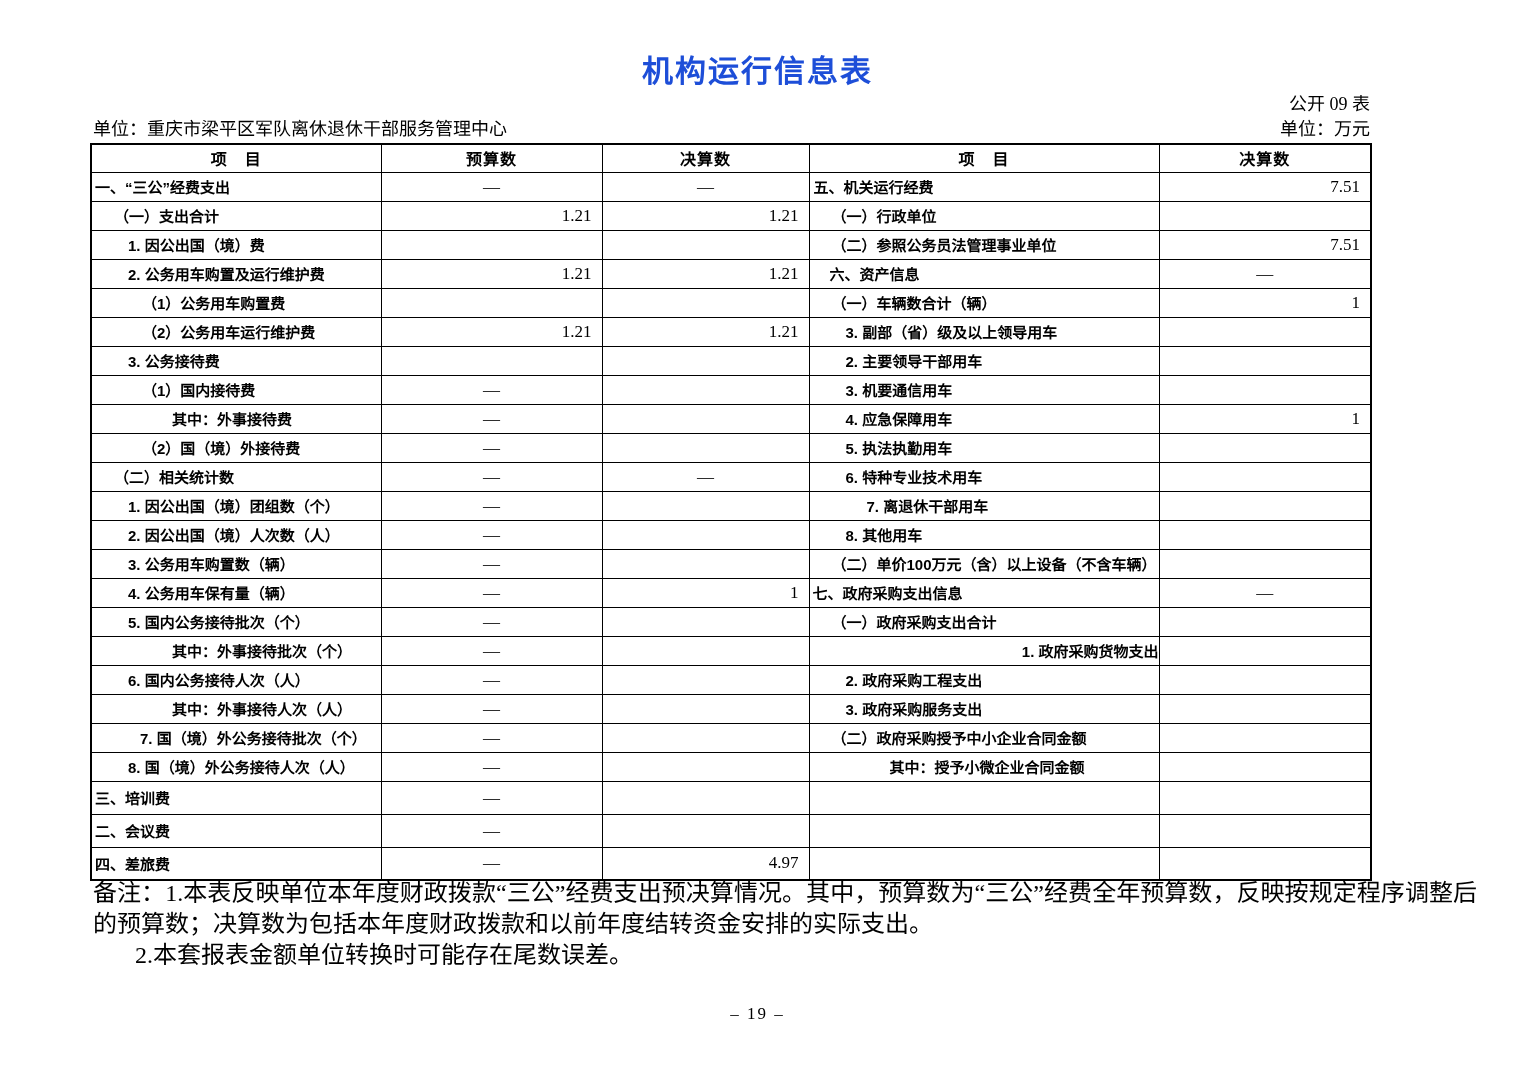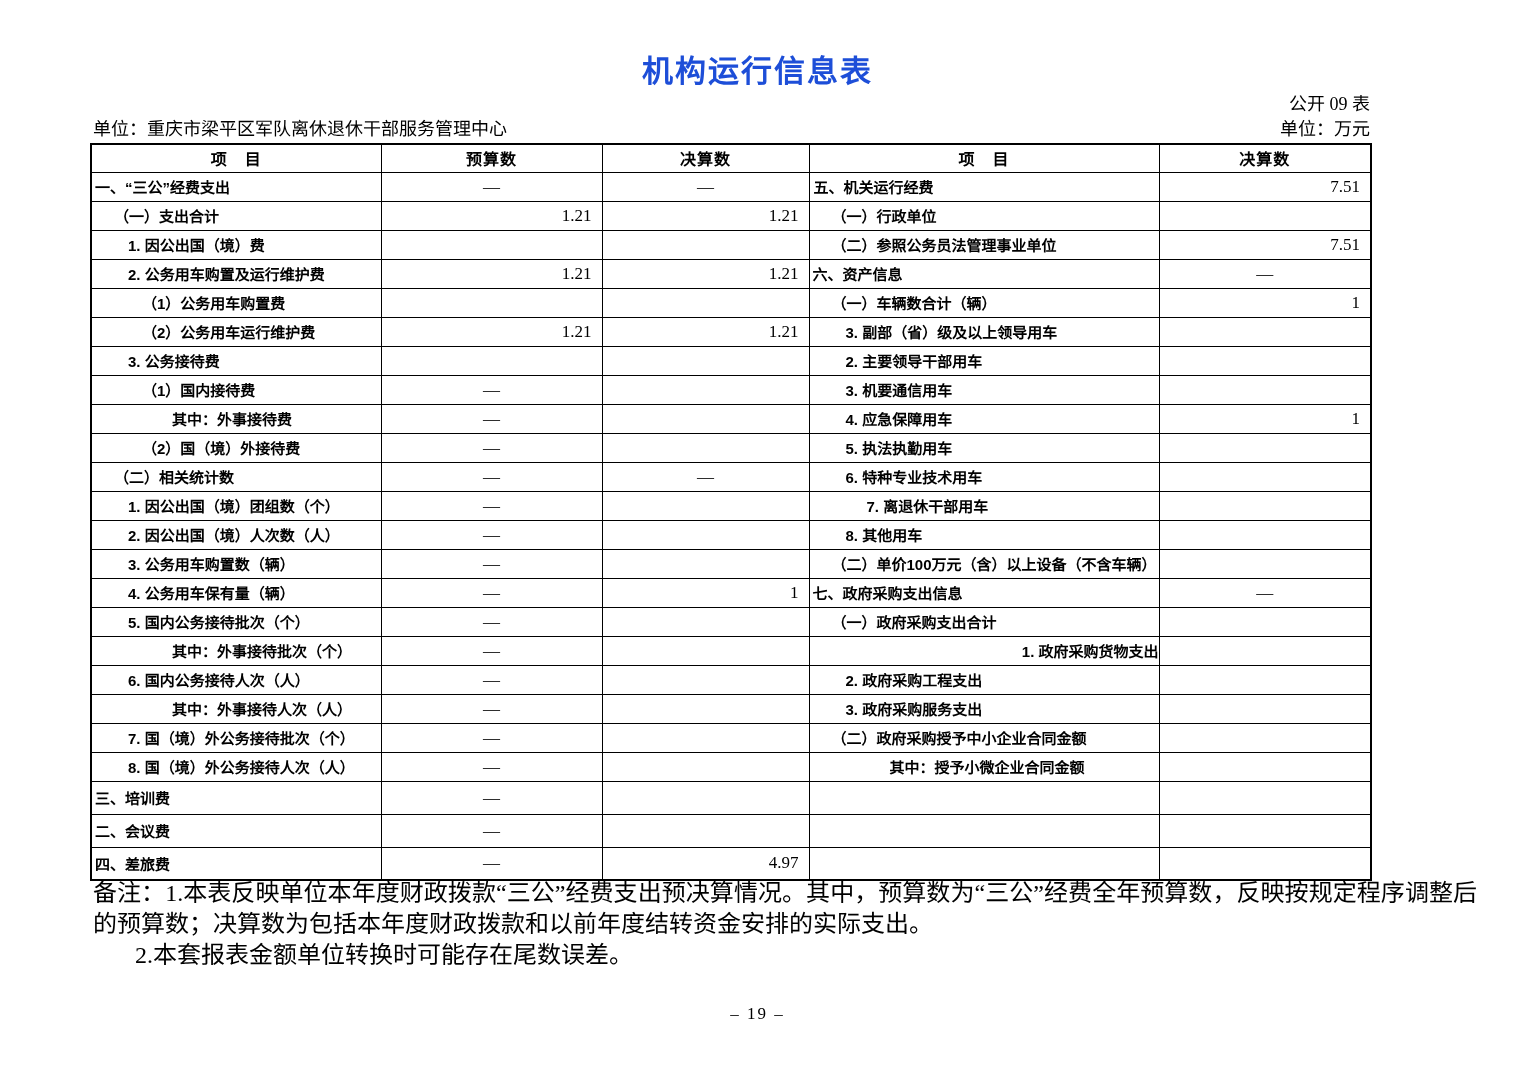--- a/index.html
+++ b/index.html
@@ -126,21 +126,21 @@
           <td class="item" style="padding-left: 36px;">1. 因公出国（境）费</td>
           <td class="num al-r"></td>
           <td class="num al-r"></td>
           <td class="item" style="padding-left: 22px;">（二）参照公务员法管理事业单位</td>
           <td class="num al-r">7.51</td>
         </tr>
         <tr>
           <td class="item" style="padding-left: 36px;">2. 公务用车购置及运行维护费</td>
           <td class="num al-r">1.21</td>
           <td class="num al-r">1.21</td>
-          <td class="item" style="padding-left: 3px;">六、资产信息</td>
+          <td class="item" style="padding-left: 20px;">六、资产信息</td>
           <td class="num al-c">—</td>
         </tr>
         <tr>
           <td class="item" style="padding-left: 50px;">（1）公务用车购置费</td>
           <td class="num al-r"></td>
           <td class="num al-r"></td>
           <td class="item" style="padding-left: 22px;">（一）车辆数合计（辆）</td>
           <td class="num al-r">1</td>
         </tr>
         <tr>
@@ -235,21 +235,21 @@
           <td class="num al-r"></td>
         </tr>
         <tr>
           <td class="item" style="padding-left: 80px;">其中：外事接待人次（人）</td>
           <td class="num al-c">—</td>
           <td class="num al-r"></td>
           <td class="item" style="padding-left: 36px;">3. 政府采购服务支出</td>
           <td class="num al-r"></td>
         </tr>
         <tr>
-          <td class="item" style="padding-left: 36px;">7. 国（境）外公务接待批次（个）</td>
+          <td class="item" style="padding-left: 48px;">7. 国（境）外公务接待批次（个）</td>
           <td class="num al-c">—</td>
           <td class="num al-r"></td>
           <td class="item" style="padding-left: 22px;">（二）政府采购授予中小企业合同金额</td>
           <td class="num al-r"></td>
         </tr>
         <tr>
           <td class="item" style="padding-left: 36px;">8. 国（境）外公务接待人次（人）</td>
           <td class="num al-c">—</td>
           <td class="num al-r"></td>
           <td class="item" style="padding-left: 80px;">其中：授予小微企业合同金额</td>

